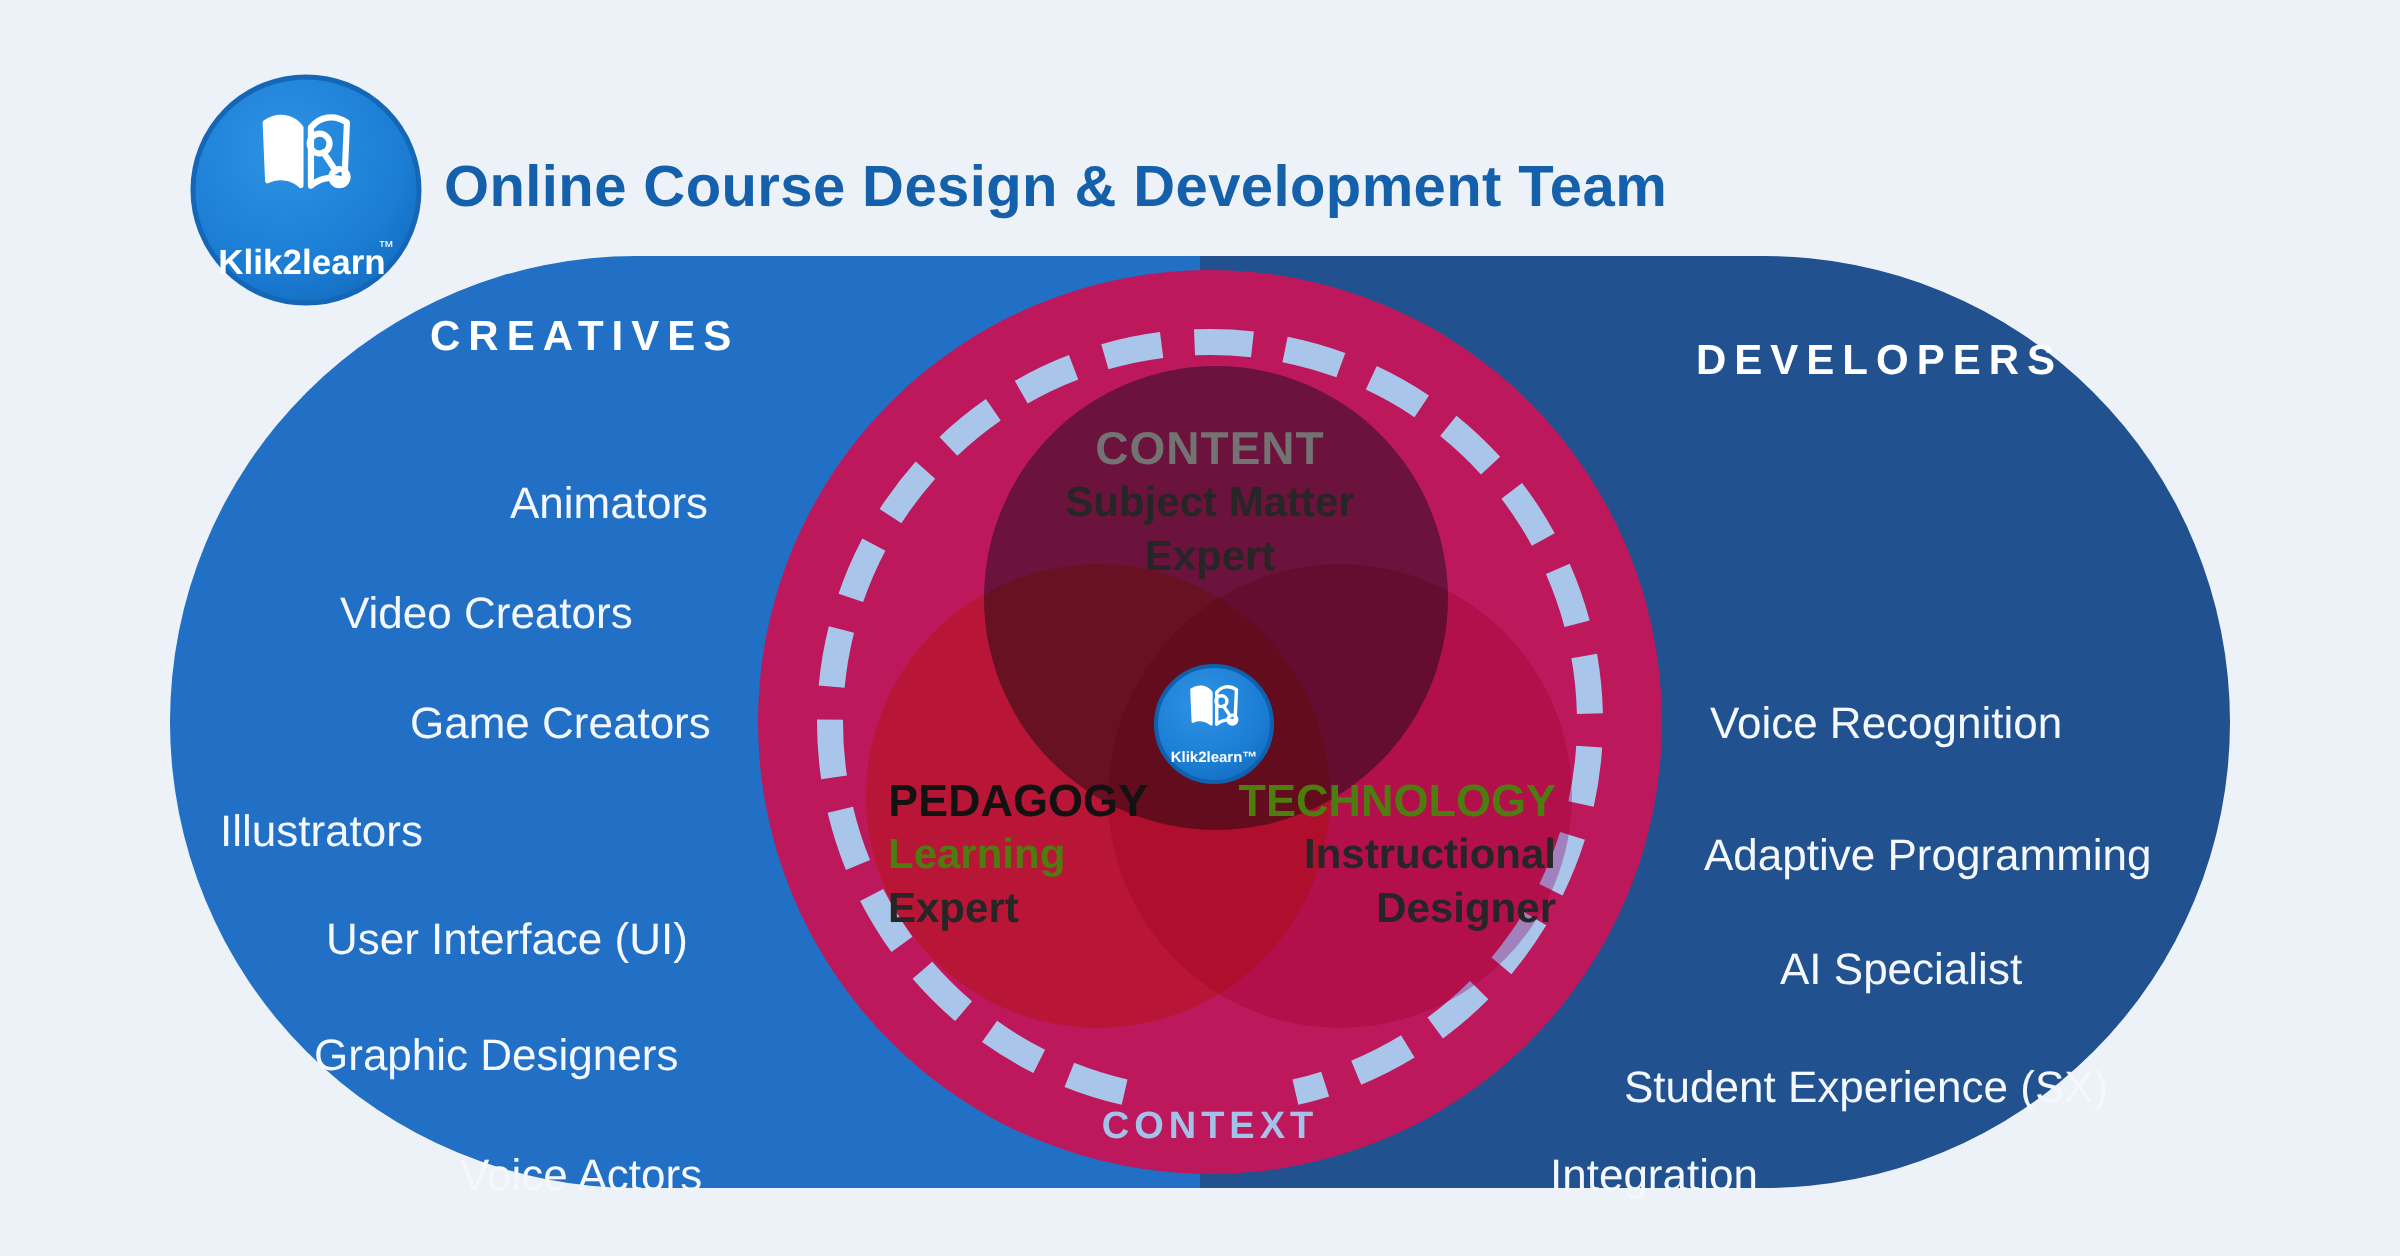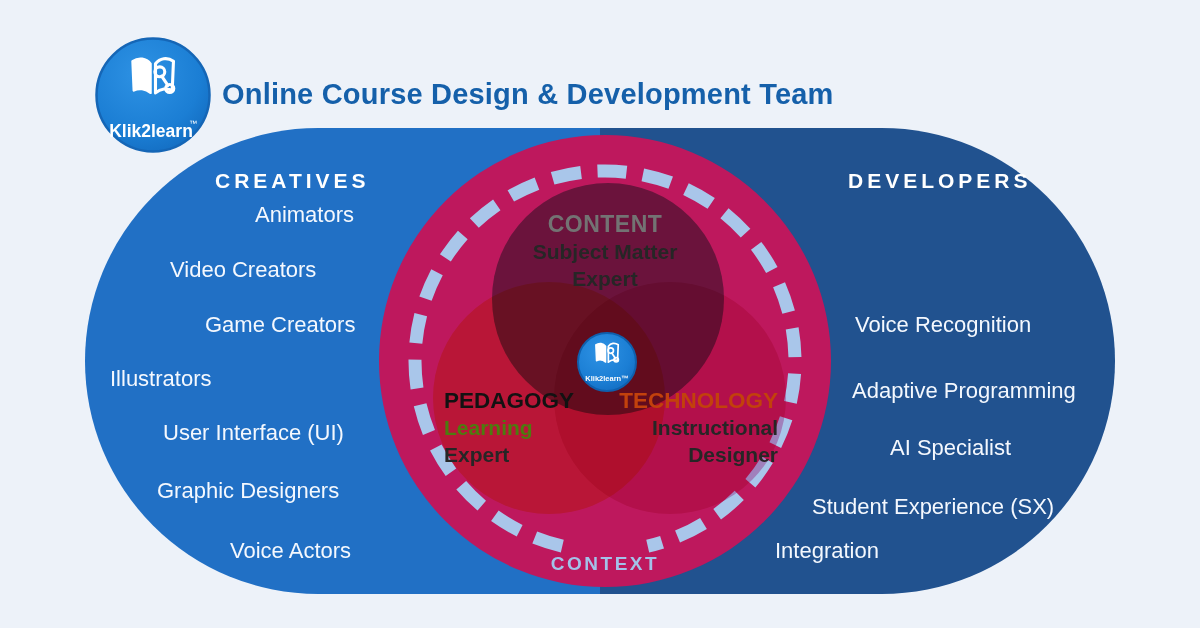--- a/index.html
+++ b/index.html
@@ -25,23 +25,23 @@
     position:absolute;left:379px;top:135px;width:452px;height:452px;
     border-radius:50%;background:#be185d;
   }
   .venn-wrap svg{position:absolute;left:0;top:0;}
   
   .list-heading{
     position:absolute;color:#ffffff;font-weight:bold;font-size:21px;letter-spacing:4px;
     white-space:nowrap;
   }
   .list-item{
-    position:absolute;color:#f4f8fe;font-size:22px;white-space:nowrap;
+    position:absolute;color:#f4f8fe;font-size:22px;white-space:nowrap;margin-top:37px;
   }
-  .lh{left:215px;top:169px}
+  .lh{left:215px;top:157px}
   .l0{left:255px;top:202px}
   .l1{left:170px;top:257px}
   .l2{left:205px;top:312px}
   .l3{left:110px;top:366px}
   .l4{left:163px;top:420px}
   .l5{left:157px;top:478px}
   .l6{left:230px;top:538px}
   .rh{left:848px;top:169px}
   .r0{left:868px;top:203px}
   .r1{left:900px;top:257px}
@@ -52,21 +52,21 @@
   .r6{left:775px;top:538px}
   
   .venn-label{position:absolute;white-space:nowrap;font-weight:bold;}
   .content-label{left:455px;top:211px;width:300px;text-align:center;
     font-size:23px;font-weight:bold;color:#737373;letter-spacing:.5px;}
   .content-role1{left:455px;top:240px;width:300px;text-align:center;font-size:21px;color:#262626;}
   .content-role2{left:455px;top:267px;width:300px;text-align:center;font-size:21px;color:#262626;}
   .ped-label{left:444px;top:388px;font-size:22.5px;font-weight:bold;color:#121212;}
   .ped-role1{left:444px;top:416px;font-size:21px;color:#4d7c0f;}
   .ped-role2{left:444px;top:443px;font-size:21px;color:#262626;}
-  .tech-label{right:422px;top:388px;font-size:22.5px;font-weight:bold;color:#c2410c;text-align:right;}
+  .tech-label{right:422px;top:388px;font-size:22.5px;font-weight:bold;color:#4d7c0f;text-align:right;}
   .tech-role1{right:422px;top:416px;font-size:21px;color:#262626;text-align:right;}
   .tech-role2{right:422px;top:443px;font-size:21px;color:#262626;text-align:right;}
   .context-label{left:455px;top:553px;width:300px;text-align:center;
     font-size:19px;font-weight:bold;color:#a3c2e9;letter-spacing:2.5px;}
 </style>
 </head>
 <body>
 
 <svg width="0" height="0" style="position:absolute" aria-hidden="true">
   <defs>

